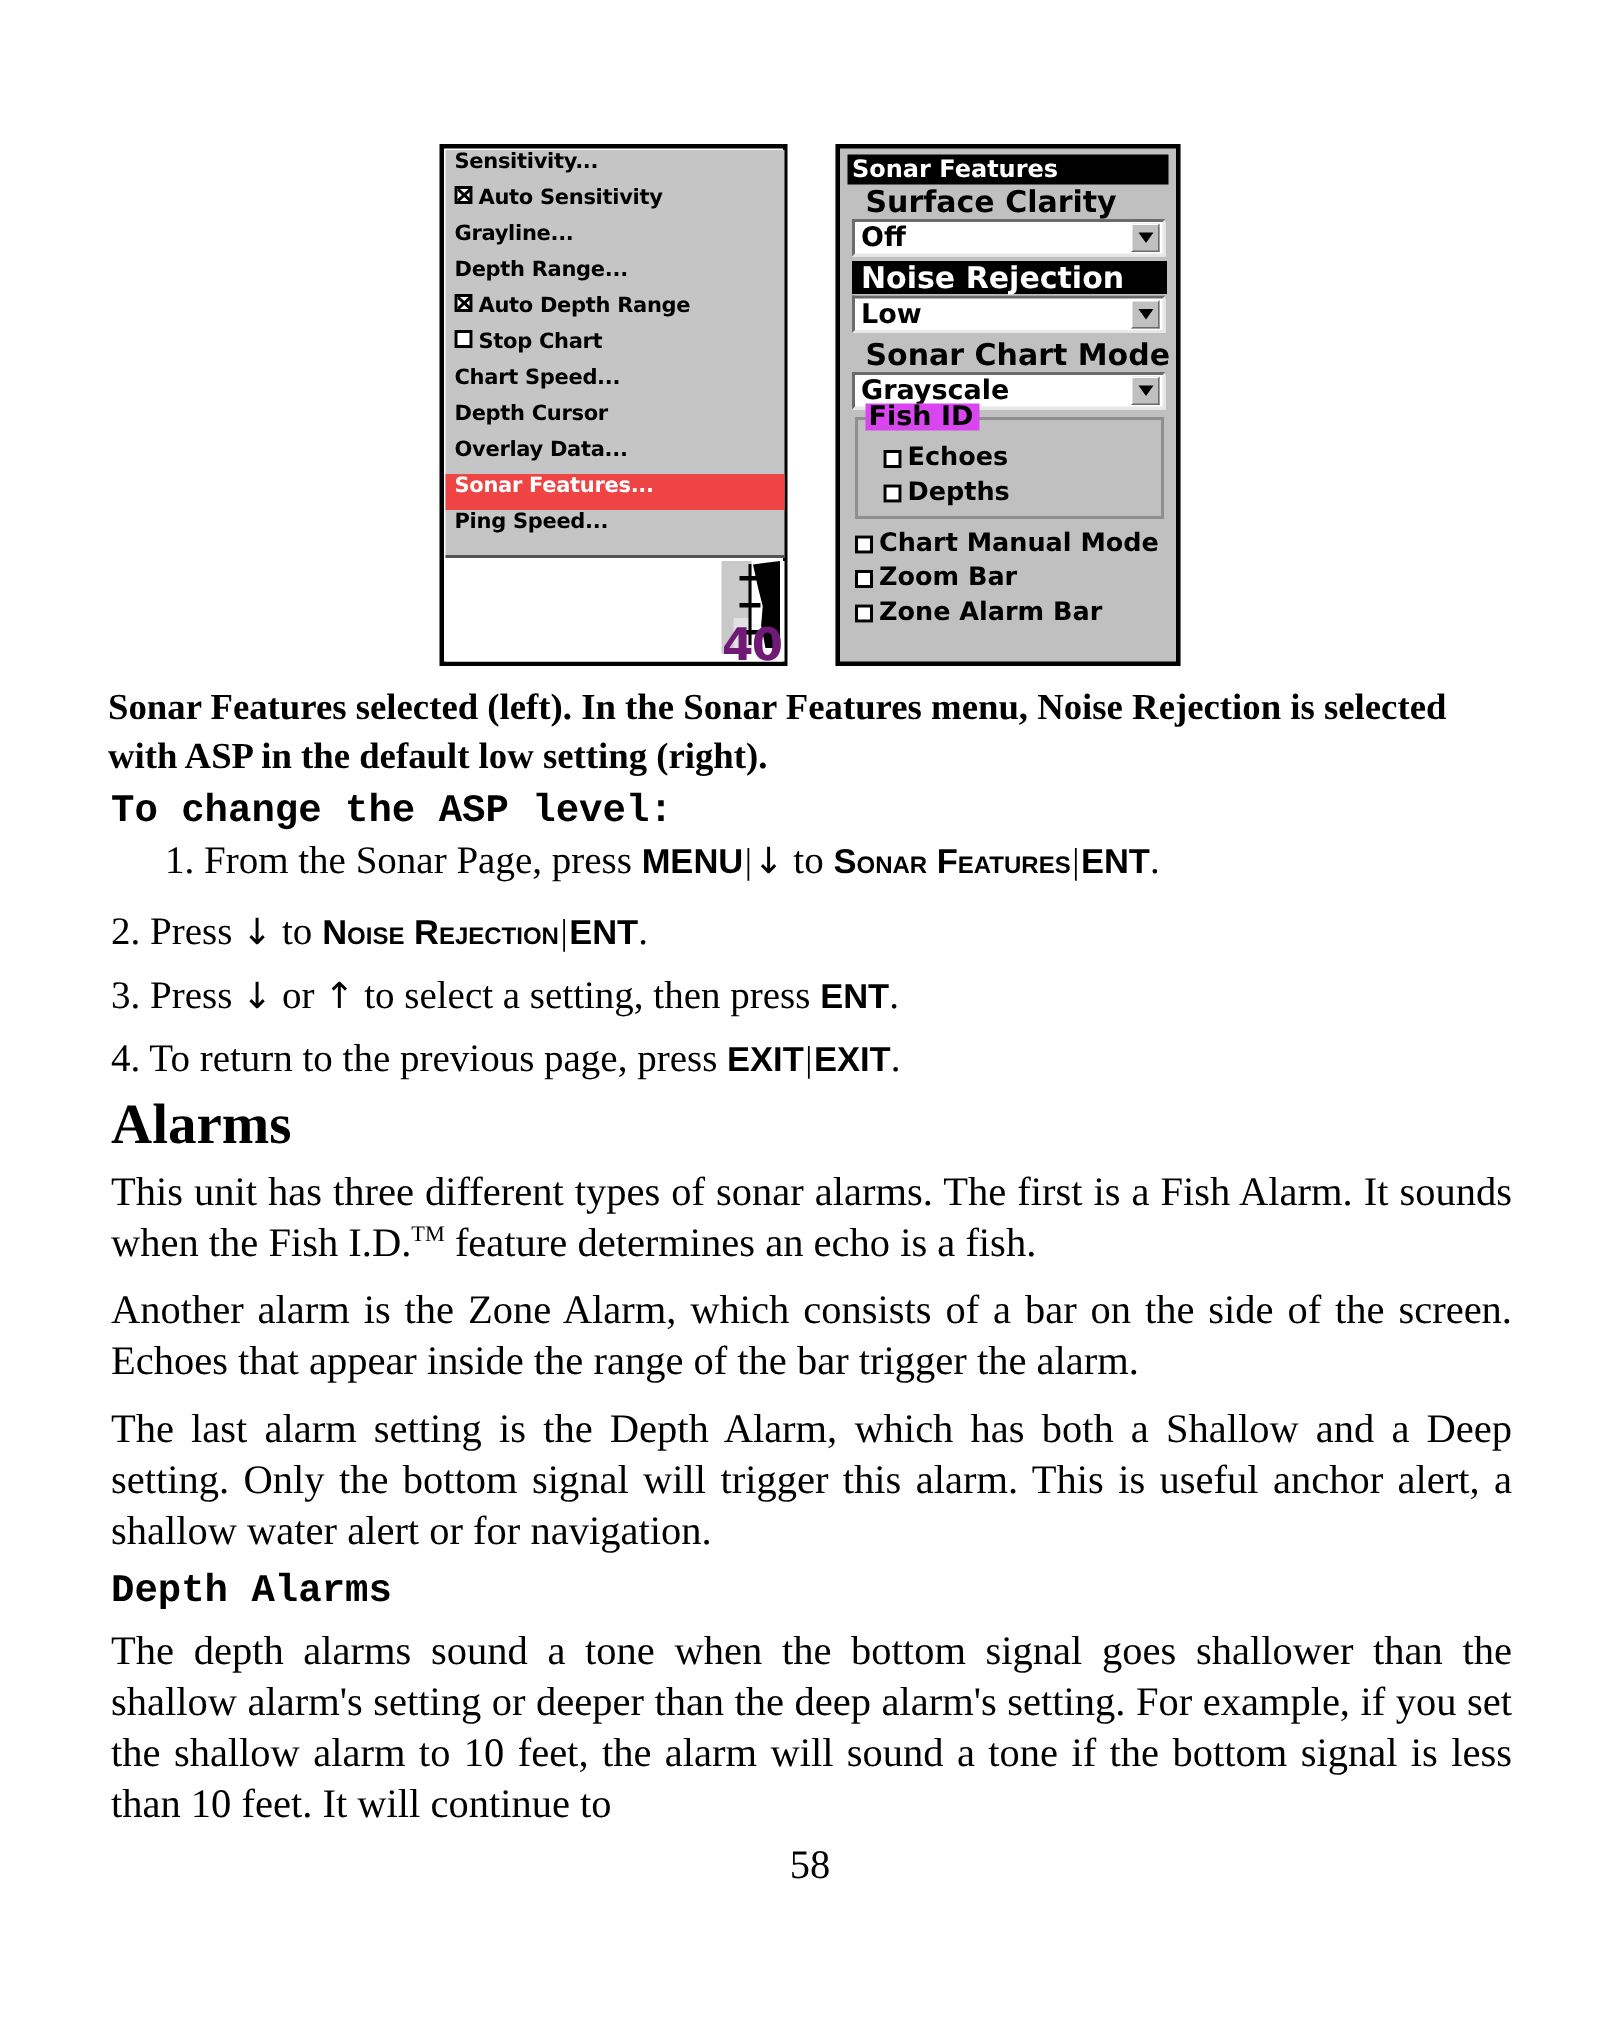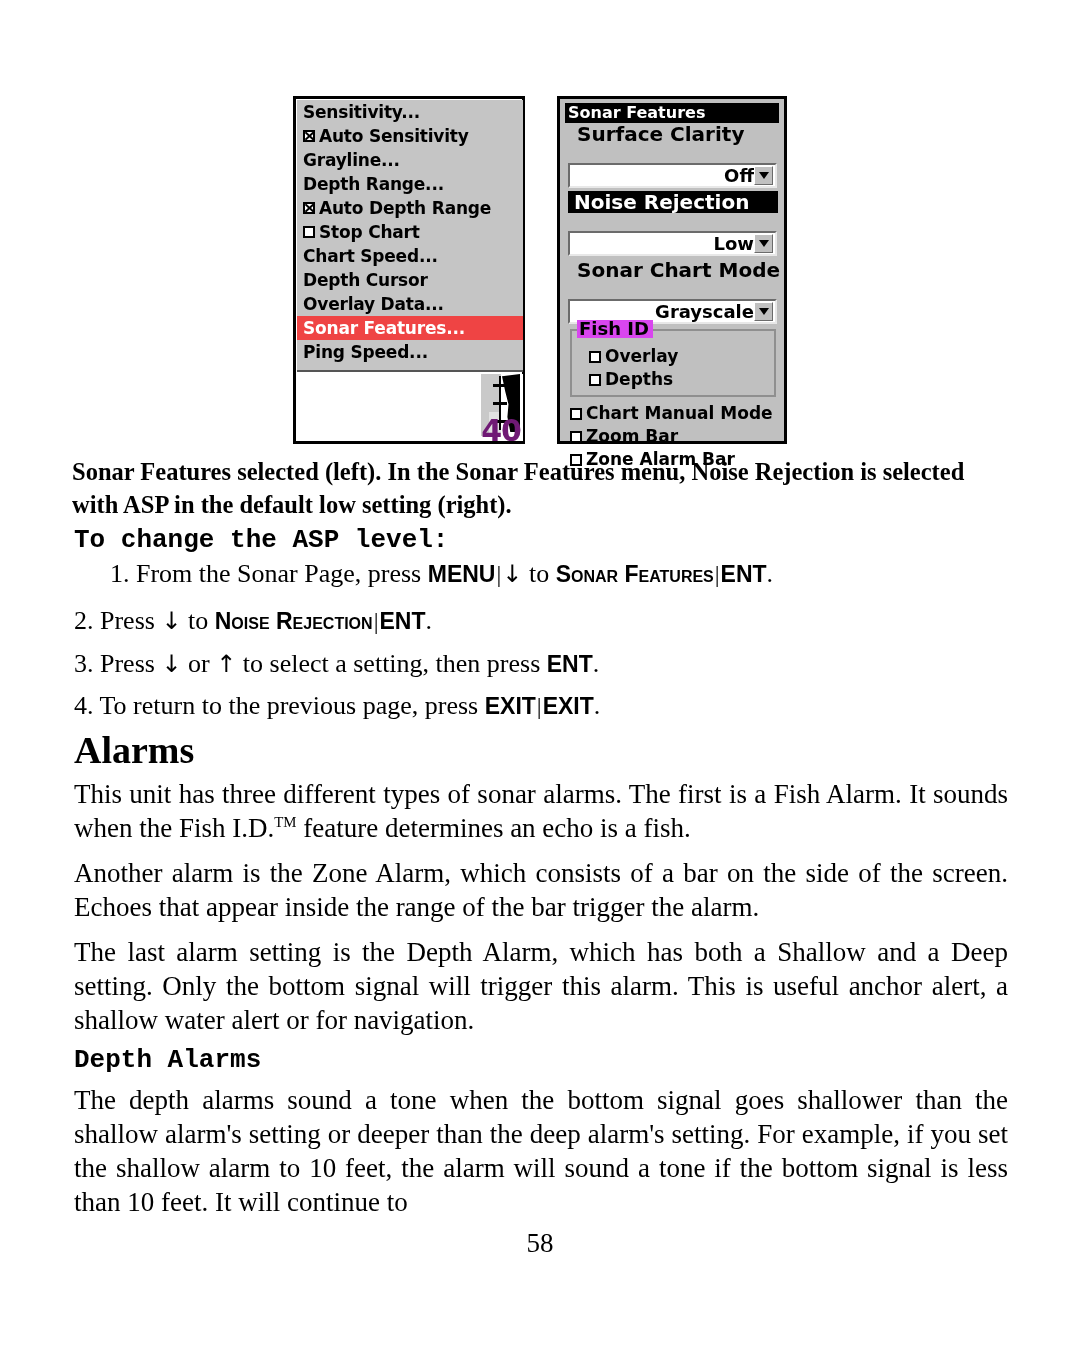--- a/index.html
+++ b/index.html
@@ -50,23 +50,22 @@
     left: 1px; top: 1px;
     width: 226px;
     height: 272px;
     background: #c5c5c5;
     border-bottom: 2px solid #555;
     box-sizing: border-box;
   }
   .lmenu-row {
     height: 24px;
     display: flex;
-    align-items: center;
     padding-left: 6px;
-    font-size: 17px;
+    font-size: 14px;
     letter-spacing: -0.2px;
     white-space: nowrap;
   }
   .lmenu-row.highlight {
     background: #ef4444;
     color: #ffffff;
   }
   .cbox {
     display: inline-block;
     width: 12px;
@@ -187,29 +186,29 @@
     white-space: nowrap;
   }
   .rlabel.sel {
     background: #000;
     color: #fff;
     padding-left: 6px;
     margin-left: 3px;
     margin-right: 1px;
   }
   .rcombo {
-    margin: 18px 2px 3px 3px;
+    margin: 1px 2px 3px 3px;
     height: 25px;
     background: #ffffff;
     border: 2px solid #6b6b6b;
     border-right-color: #e8e8e8;
     border-bottom-color: #e8e8e8;
     display: flex;
     align-items: center;
-    justify-content: flex-end;
+    justify-content: space-between;
     box-sizing: border-box;
   }
   .rcombo .val {
     font-size: 18px;
     padding-left: 4px;
     white-space: nowrap;
   }
   .rcombo .arrowbox {
     width: 19px;
     height: 19px;
@@ -452,21 +451,21 @@
         <span class="val">Grayscale</span>
         <span class="arrowbox">
             <span class="tri-down"></span>
           </span>
       </div>
 
       <div class="groupbox">
         <span class="glegend">Fish ID</span>
         <div class="rcheckrow indent">
           <span class="cbox"></span>
-          <span>Overlay</span>
+          <span>Echoes</span>
         </div>
         <div class="rcheckrow indent">
           <span class="cbox"></span>
           <span>Depths</span>
         </div>
       </div>
 
       <div class="rcheckrow outer" style="margin-top:5px;">
         <span class="cbox"></span>
         <span>Chart Manual Mode</span>

